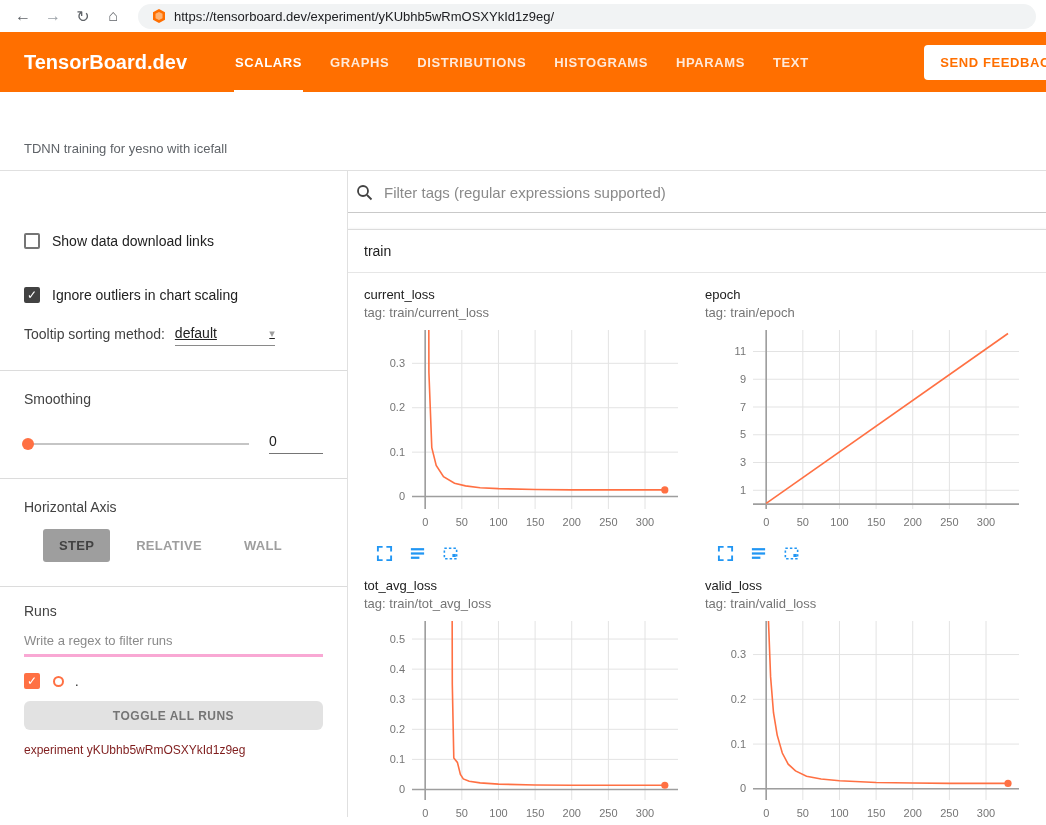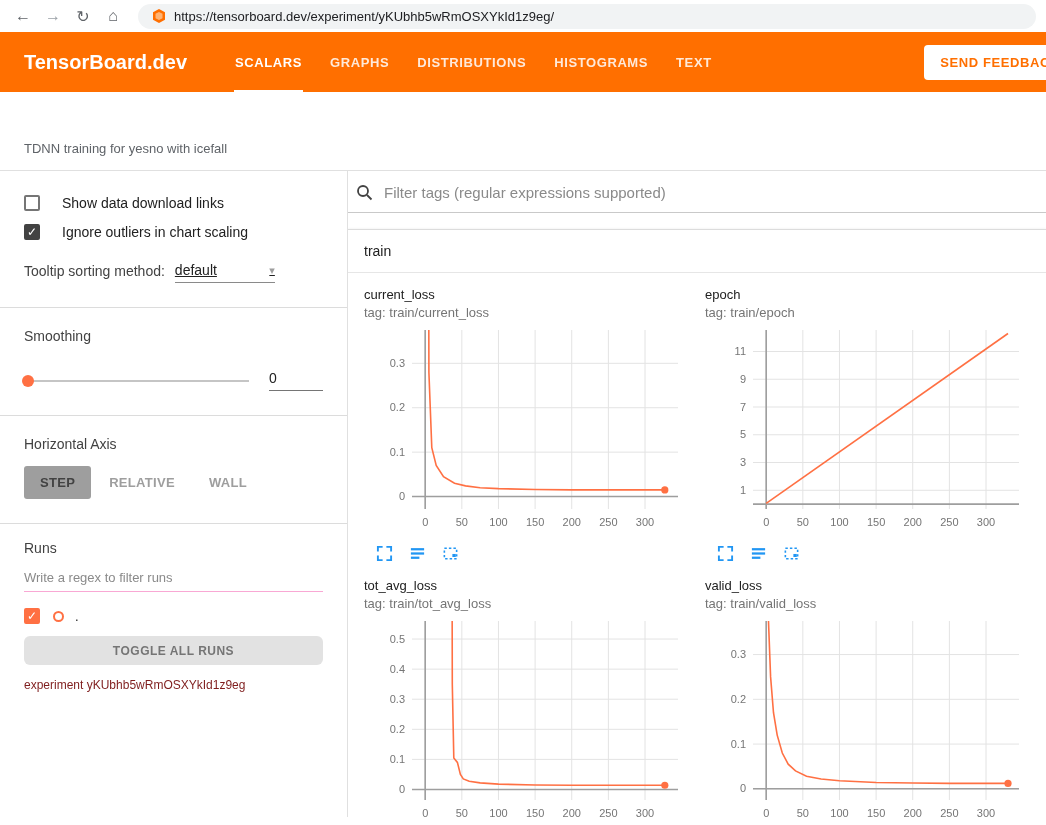--- a/index.html
+++ b/index.html
@@ -44,47 +44,47 @@
 
   
   .content{display:flex;height:646px;}
   .sidebar{width:348px;flex:0 0 348px;border-right:1px solid #e0e0e0;overflow:hidden;}
   .main{flex:1;overflow:hidden;}
 
   
   .sec{padding:0 24px;}
   .sec.first{padding-top:24px;}
   .divider{border-top:1px solid var(--divider);margin-top:24px;}
-  .cb-row{display:flex;align-items:center;gap:22px;margin-bottom:13px;cursor:pointer;}
+  .cb-row{display:flex;align-items:center;gap:12px;margin-bottom:13px;cursor:pointer;margin-top:38px;}
   .checkbox{width:16px;height:16px;border:2px solid #757575;border-radius:2px;
     display:flex;align-items:center;justify-content:center;flex:0 0 auto;}
   .checkbox .check{display:none;color:#fff;font-size:12px;line-height:1;}
   .checkbox.checked{background:#424242;border-color:#424242;}
   .checkbox.checked .check{display:block;}
   .checkbox.run-cb.checked{background:var(--accent);border-color:var(--accent);}
   .cb-label{font-size:14px;color:#212121;}
   .tooltip-row{display:flex;align-items:flex-end;margin-top:22px;}
   .tooltip-label{font-size:14px;color:#424242;padding-bottom:4px;}
   .select{margin-left:10px;width:100px;border-bottom:1px solid #8a8a8a;display:flex;
     justify-content:space-between;align-items:center;padding-bottom:4px;cursor:pointer;text-decoration:underline;}
   .select .sel-val{font-size:14px;color:#212121;}
   .select .arrow{color:#9e9e9e;font-size:11px;}
   .sec-label{font-size:14px;color:#424242;padding-top:20px;}
   .slider-row{display:flex;align-items:center;margin-top:26px;}
   .slider{flex:1;height:2px;background:#c5c5c5;position:relative;cursor:pointer;}
   .slider .thumb{position:absolute;left:-2px;top:-5px;width:12px;height:12px;border-radius:50%;
     background:var(--accent);}
   .slider-val{width:54px;margin-left:20px;border-bottom:1px solid #757575;font-size:14px;
     color:#212121;padding-bottom:4px;}
-  .axis-btns{display:flex;gap:2px;margin-top:14px;}
+  .axis-btns{display:flex;gap:10px;margin-top:14px;margin-left:19px;}
   .axis-btn{padding:9px 16px;font-size:13px;font-weight:700;letter-spacing:.3px;color:#9e9e9e;
     border-radius:3px;cursor:pointer;}
   .axis-btn.selected{background:#9e9e9e;color:#424242;}
   .runs-label{padding-top:16px;}
-  .regex-input{width:100%;border:none;border-bottom:1px solid #f9a8d4;outline:none;
+  .regex-input{width:100%;border:none;border-bottom:3px solid #f9a8d4;outline:none;
     font-size:13px;color:#212121;padding:14px 0 6px 0;background:transparent;}
   .regex-input::placeholder{color:#8a8a8a;}
   .run-row{display:flex;align-items:center;margin-top:16px;}
   .run-circle{width:11px;height:11px;border:2px solid var(--accent);border-radius:50%;
     margin-left:13px;flex:0 0 auto;}
   .run-name{margin-left:11px;font-size:13px;color:#212121;}
   .toggle-btn{margin-top:12px;height:29px;background:#e2e2e2;border-radius:6px;display:flex;
     align-items:center;justify-content:center;font-size:12px;font-weight:700;letter-spacing:.5px;
     color:#757575;cursor:pointer;}
   .exp-label{margin-top:13px;font-size:12px;color:#7f1d1d;}
@@ -124,20 +124,21 @@
   </div>
 </div>
 
 <div class="app-header">
   <div class="brand">TensorBoard.dev</div>
   <div class="tabs">
     <div class="tab active">SCALARS</div>
     <div class="tab">GRAPHS</div>
     <div class="tab">DISTRIBUTIONS</div>
     <div class="tab">HISTOGRAMS</div>
+    <div class="tab">HPARAMS</div>
     <div class="tab">TEXT</div>
   </div>
   <div class="feedback">SEND FEEDBACK</div>
 </div>
 
 <div class="subheader">
   <span class="exp-desc">TDNN training for yesno with icefall</span>
 </div>
 
 <div class="content">

